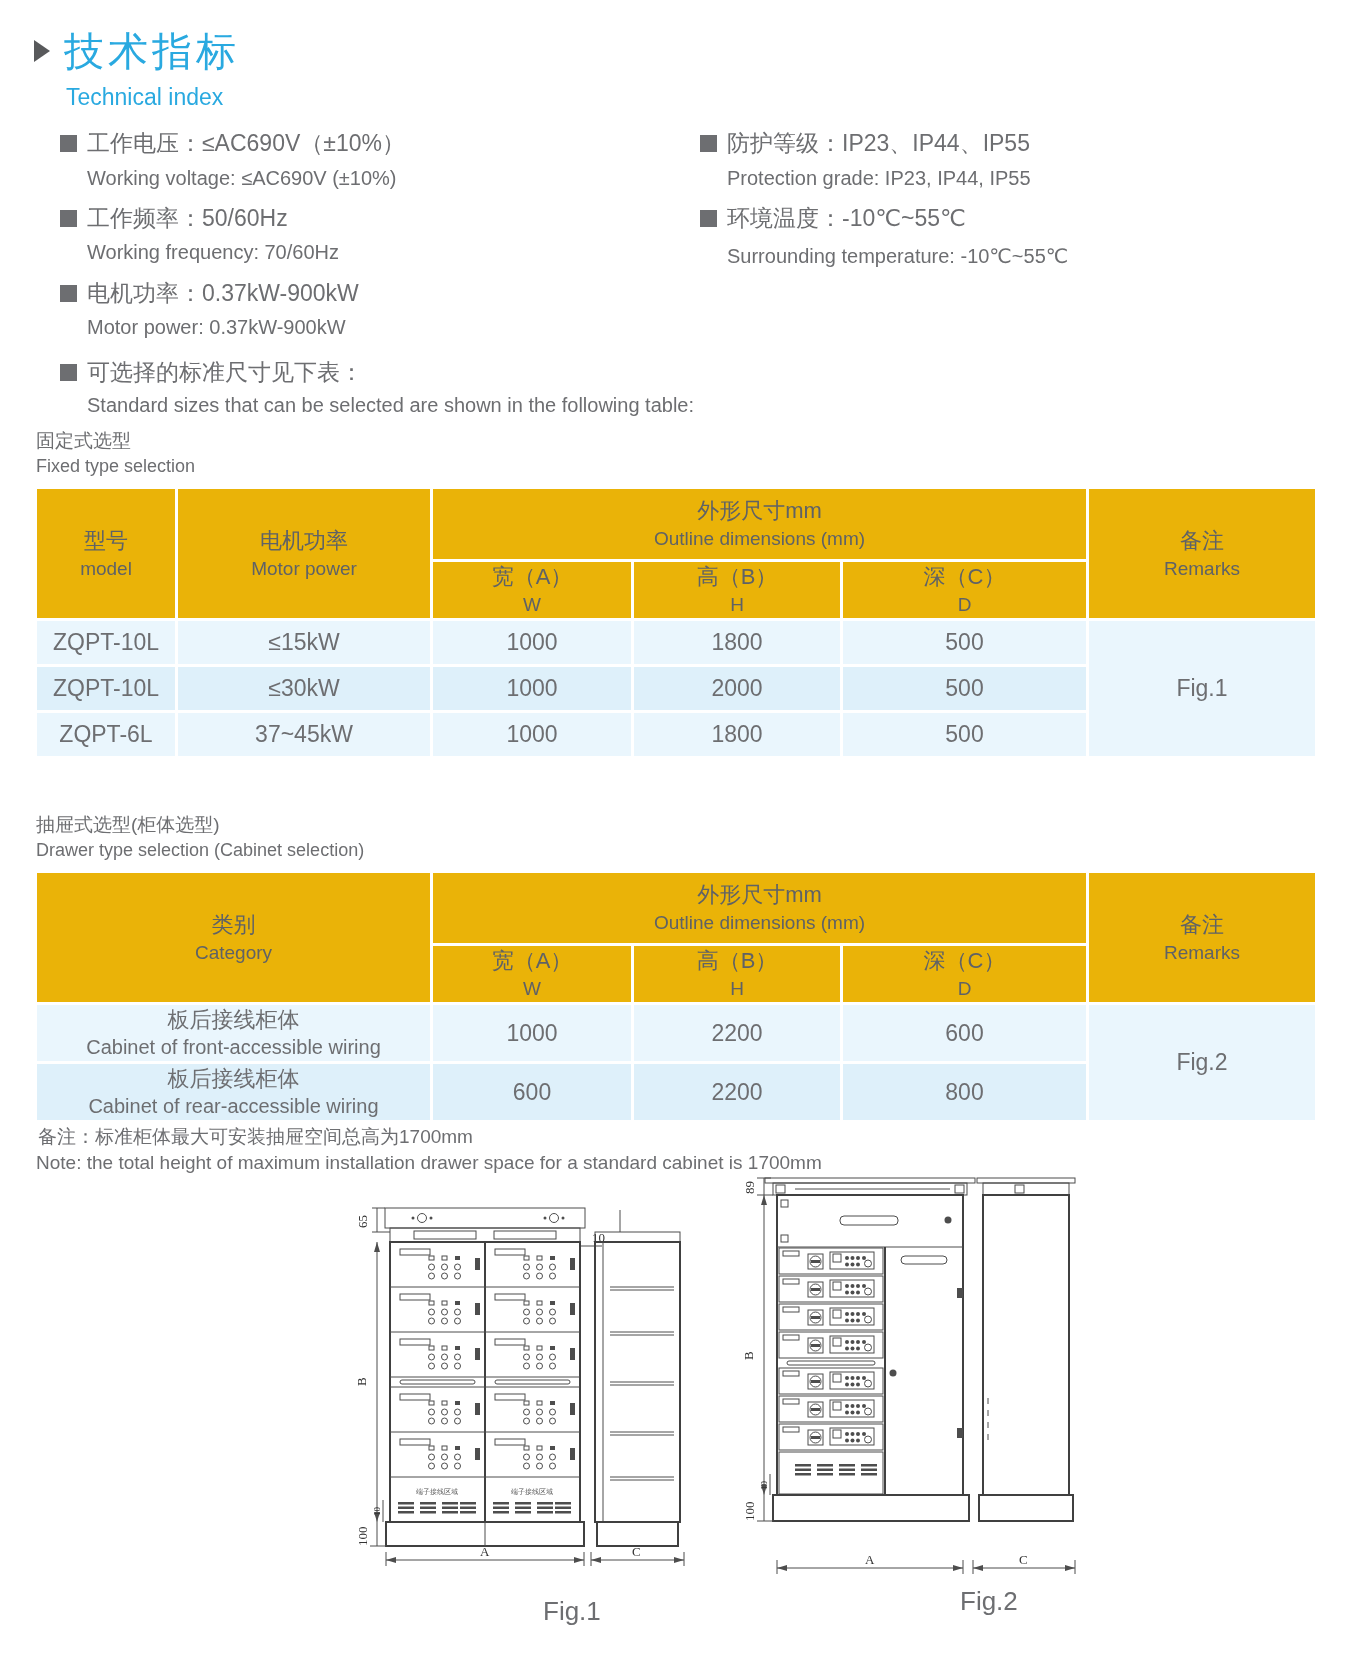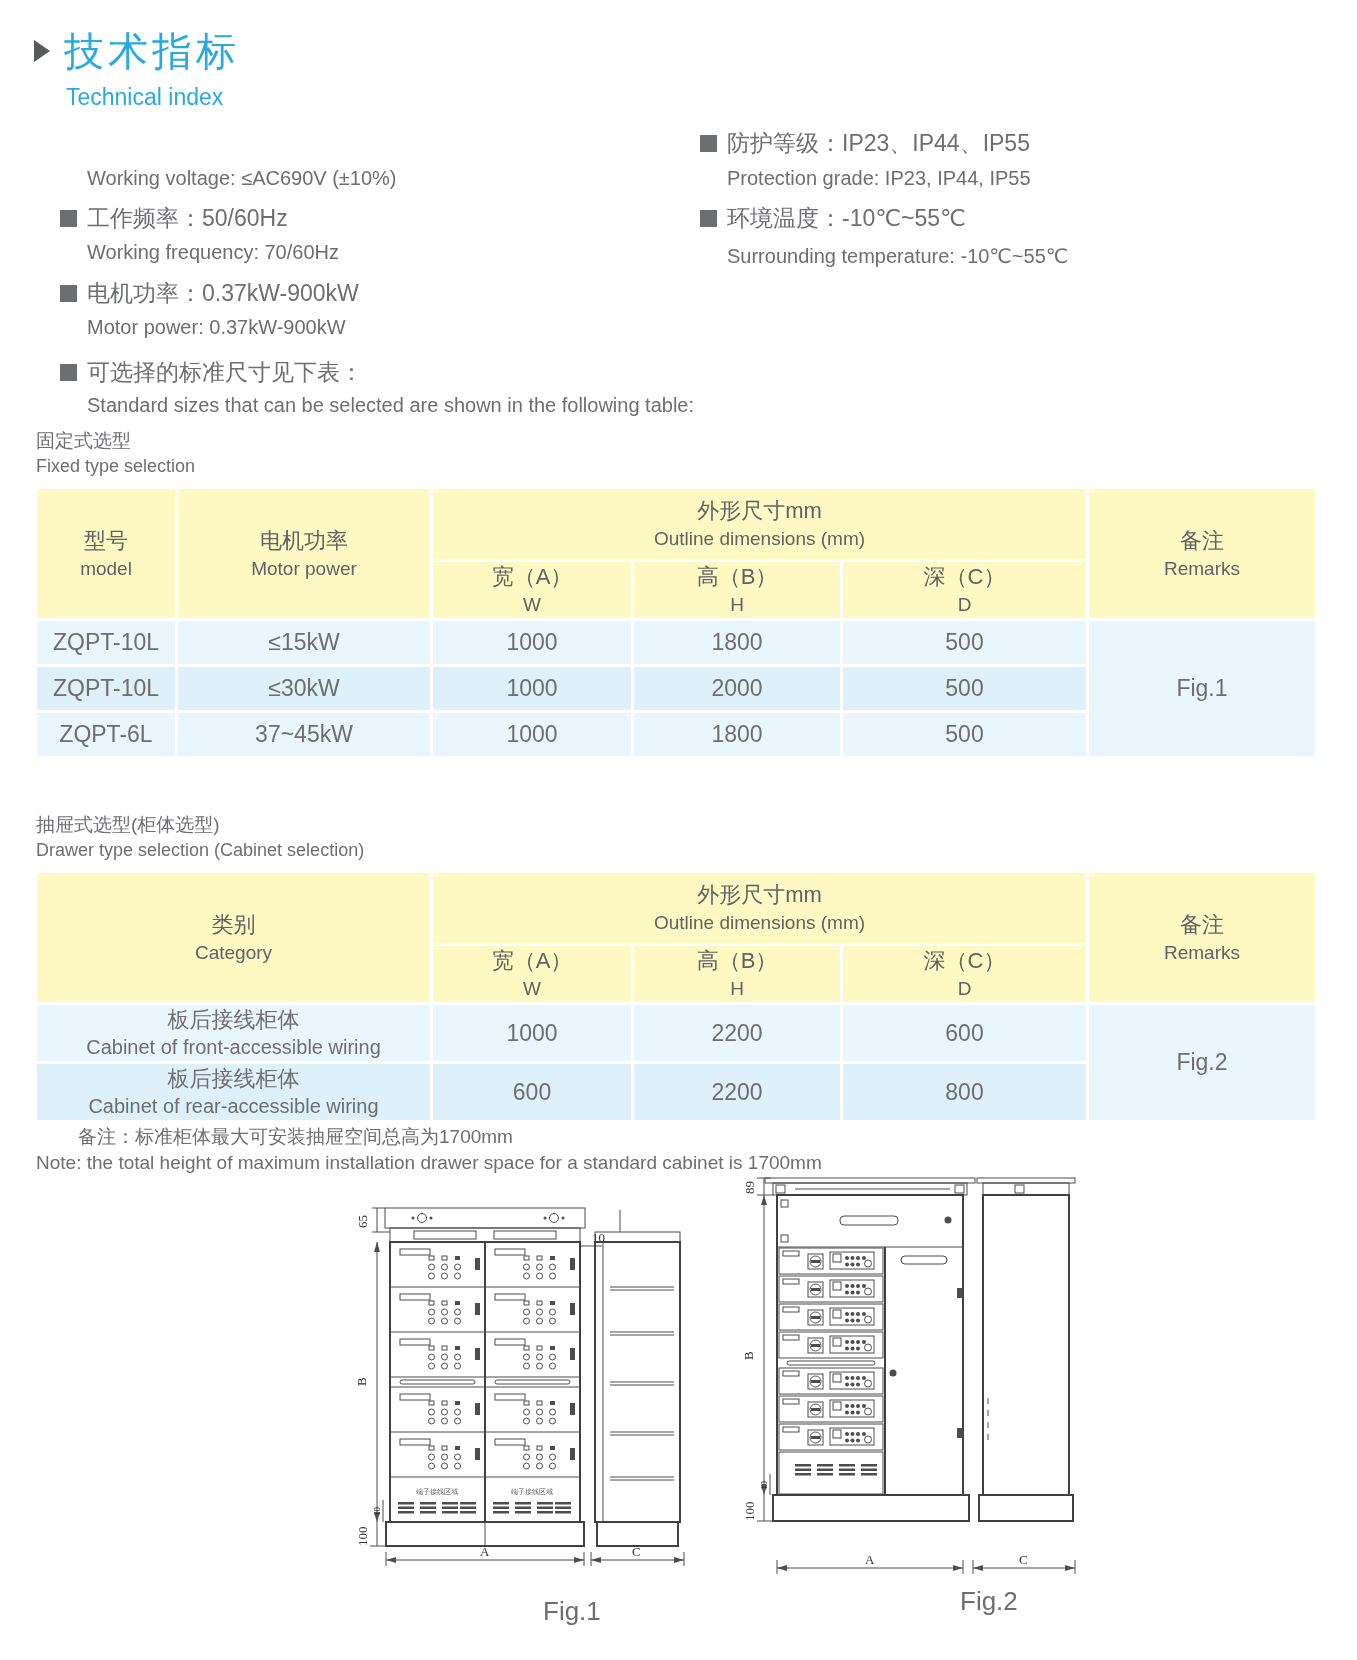--- a/index.html
+++ b/index.html
@@ -17,21 +17,21 @@
   .bullet{display:inline-block;width:17px;height:17px;background:#6d6e71;margin-right:10px;vertical-align:-1px;}
   .spec-zh{font-size:23px;color:#6d6e71;white-space:nowrap;}
   .spec-en{font-size:20px;color:#6d6e71;white-space:nowrap;}
 
   .sec-zh{font-size:19px;color:#6d6e71;}
   .sec-en{font-size:18px;color:#6d6e71;}
 
   
   table.spec{border-collapse:separate;border-spacing:3px;table-layout:fixed;}
   table.spec th,table.spec td{padding:0;text-align:center;vertical-align:middle;font-weight:normal;}
-  table.spec th{background:#fef9c3;color:#5f6266;}
+  table.spec th{background:#eab308;color:#5f6266;}
   table.spec td{color:#6d6e71;font-size:23px;}
   .row-a td{background:#eaf6fd;}
   .row-b td{background:#def0fa;}
   td.remark{background:#eaf6fd;font-size:23px;}
   .zh{font-size:22px;line-height:30px;}
   .en{font-size:19px;line-height:26px;}
   .cat-zh{font-size:22px;line-height:28px;}
   .cat-en{font-size:20px;line-height:26px;}
 
   .note-line{font-size:19px;color:#6d6e71;white-space:nowrap;}
@@ -48,20 +48,21 @@
 </style>
 </head>
 <body>
 
 <div class="page">
 
   <div class="title-arrow"></div>
   <div class="title-zh">技术指标</div>
   <div class="title-en">Technical index</div>
 
+  <div class="abs spec-zh" style="left:60px;top:128px;"><span class="bullet"></span><span>工作电压：≤AC690V（±10%）</span></div>
   <div class="abs spec-en" style="left:87px;top:167px;">Working voltage: ≤AC690V (±10%)</div>
   <div class="abs spec-zh" style="left:60px;top:203px;"><span class="bullet"></span><span>工作频率：50/60Hz</span></div>
   <div class="abs spec-en" style="left:87px;top:241px;">Working frequency: 70/60Hz</div>
   <div class="abs spec-zh" style="left:60px;top:278px;"><span class="bullet"></span><span>电机功率：0.37kW-900kW</span></div>
   <div class="abs spec-en" style="left:87px;top:316px;">Motor power: 0.37kW-900kW</div>
 
   <div class="abs spec-zh" style="left:700px;top:128px;"><span class="bullet"></span><span>防护等级：IP23、IP44、IP55</span></div>
   <div class="abs spec-en" style="left:727px;top:167px;">Protection grade: IP23, IP44, IP55</div>
   <div class="abs spec-zh" style="left:700px;top:203px;"><span class="bullet"></span><span>环境温度：-10℃~55℃</span></div>
   <div class="abs spec-en" style="left:727px;top:244px;">Surrounding temperature: -10℃~55℃</div>
@@ -194,21 +195,21 @@
         <div class="cat-zh">板后接线柜体</div>
         <div class="cat-en">Cabinet of rear-accessible wiring</div>
       </td>
       <td>600</td>
       <td>2200</td>
       <td>800</td>
     </tr>
     </tbody>
   </table>
 
-  <div class="abs note-line" style="left:38px;top:1124px;margin-left:40px;">备注：标准柜体最大可安装抽屉空间总高为1700mm</div>
+  <div class="abs note-line" style="left:38px;top:1124px;">备注：标准柜体最大可安装抽屉空间总高为1700mm</div>
   <div class="abs note-line" style="left:36px;top:1152px;">Note: the total height of maximum installation drawer space for a standard cabinet is 1700mm</div>
 
   <svg class="abs" style="left:330px;top:1148px;" width="380" height="450" viewBox="0 0 380 450">
     <defs>
       <g id="f1d">
         <rect class="ln" x="10" y="7" width="30" height="6"></rect>
         <rect class="ln" x="39" y="14" width="5" height="4"></rect>
           <rect class="ln" x="52" y="14" width="5" height="4"></rect>
           <rect class="fillg" x="65" y="14" width="5" height="4"></rect>
         <circle class="ln" cx="41.5" cy="25" r="3"></circle>

